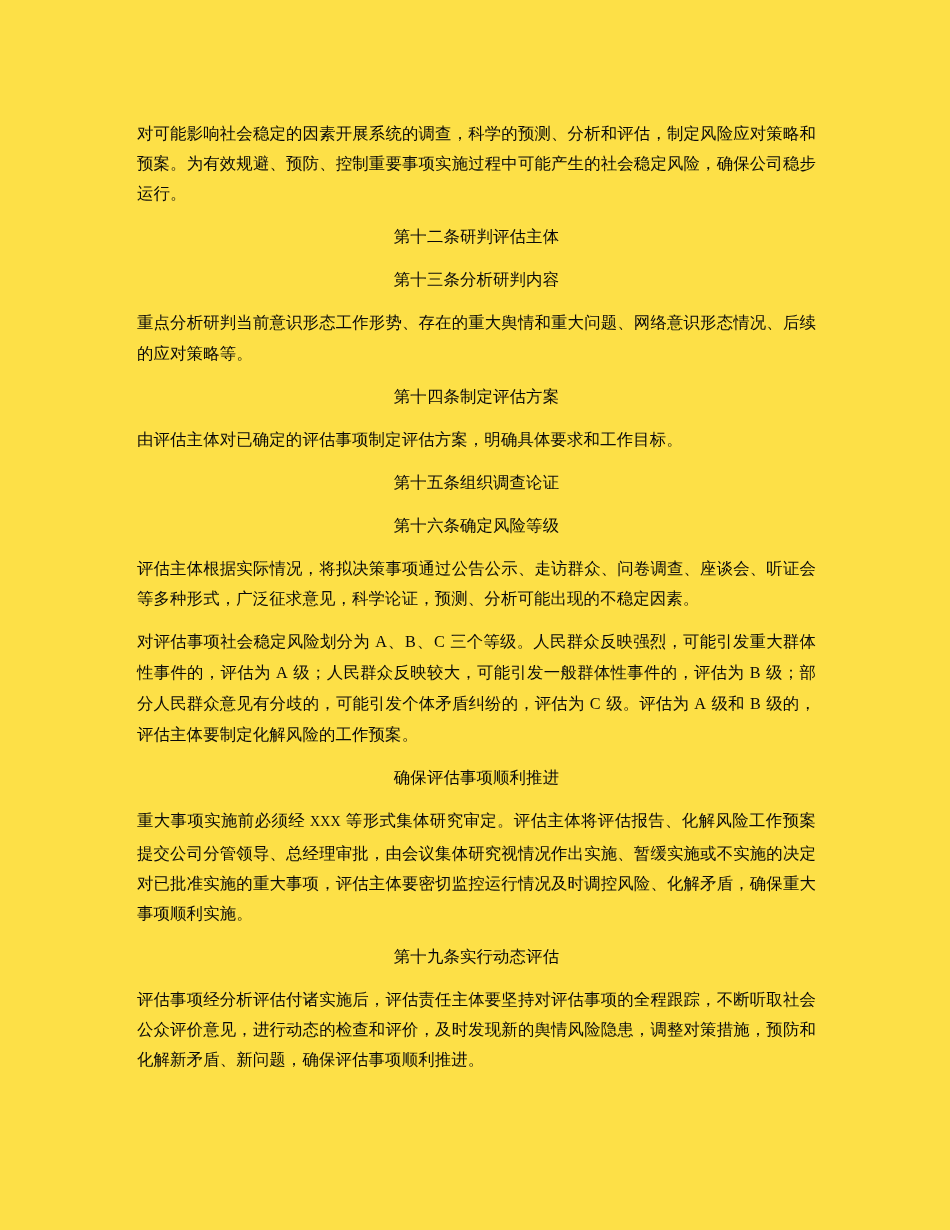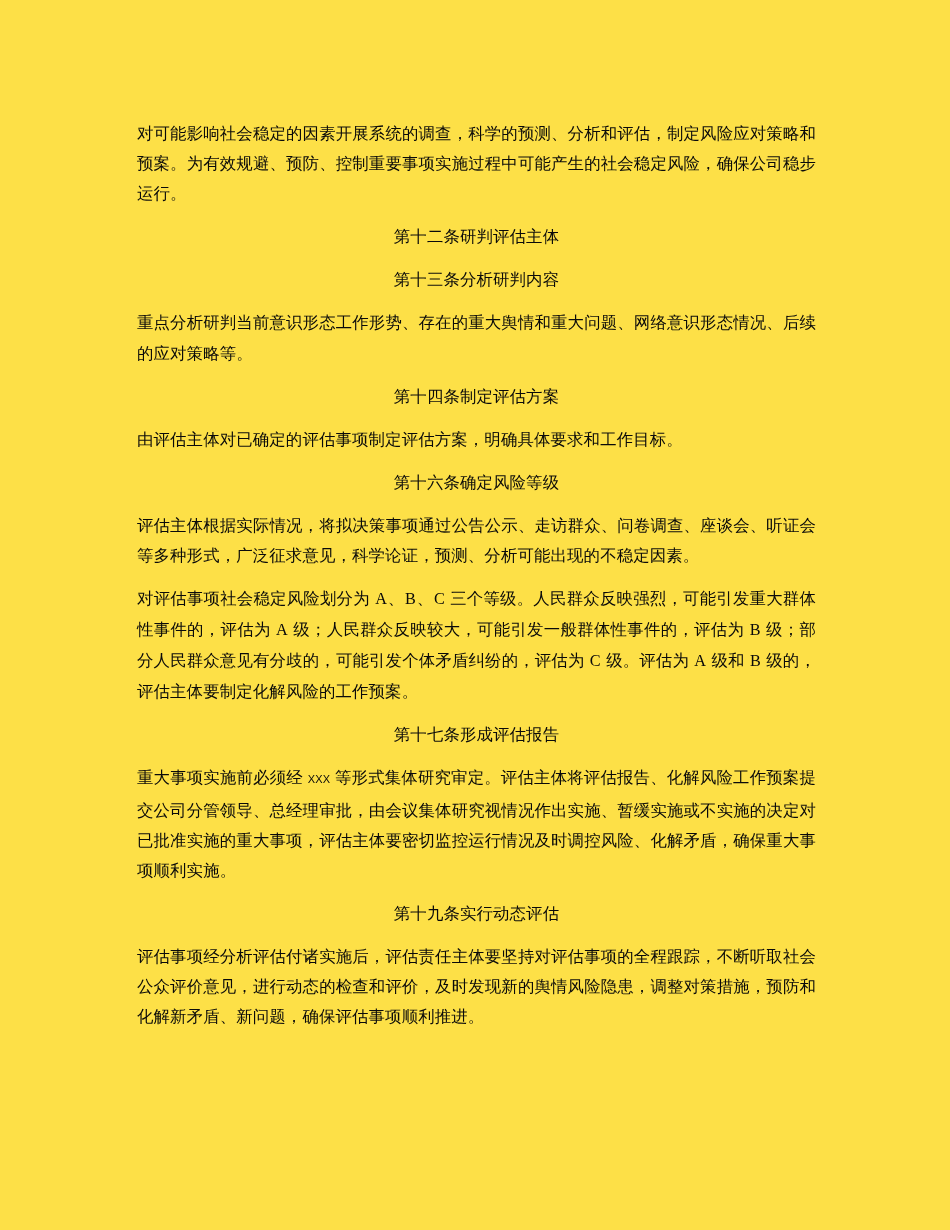--- a/index.html
+++ b/index.html
@@ -43,37 +43,38 @@
   .block.heading {
     text-align: center;
   }
   
   .lat {
     font-family: "Liberation Serif", "DejaVu Serif", serif;
     font-size: 16.2px;
     padding: 0 0.6px;
   }
   .lat-up {
-    font-family: Liberation Sans, sans-serif;
-    font-size: 11px;
+    font-family: Liberation Serif, serif;
+    font-size: 14px;
     letter-spacing: 0.2px;
   }
 </style>
 </head>
 <body>
 
 <div class="page">
   <div class="doc-body" id="doc-body">
       <p class="block">对可能影响社会稳定的因素开展系统的调查，科学的预测、分析和评估，制定风险应对策略和预案。为有效规避、预防、控制重要事项实施过程中可能产生的社会稳定风险，确保公司稳步运行。</p>
       <p class="block heading">第十二条研判评估主体</p>
       <p class="block heading">第十三条分析研判内容</p>
       <p class="block">重点分析研判当前意识形态工作形势、存在的重大舆情和重大问题、网络意识形态情况、后续的应对策略等。</p>
       <p class="block heading">第十四条制定评估方案</p>
       <p class="block">由评估主体对已确定的评估事项制定评估方案，明确具体要求和工作目标。</p>
+      <p class="block heading">第十五条组织调查论证</p>
       <p class="block heading">第十六条确定风险等级</p>
       <p class="block">评估主体根据实际情况，将拟决策事项通过公告公示、走访群众、问卷调查、座谈会、听证会等多种形式，广泛征求意见，科学论证，预测、分析可能出现的不稳定因素。</p>
       <p class="block"><span>对评估事项社会稳定风险划分为 </span><span class="lat">A</span><span>、</span><span class="lat">B</span><span>、</span><span class="lat">C</span><span> 三个等级。人民群众反映强烈，可能引发重大群体性事件的，评估为 </span><span class="lat">A</span><span> 级；人民群众反映较大，可能引发一般群体性事件的，评估为 </span><span class="lat">B</span><span> 级；部分人民群众意见有分歧的，可能引发个体矛盾纠纷的，评估为 </span><span class="lat">C</span><span> 级。评估为 </span><span class="lat">A</span><span> 级和 </span><span class="lat">B</span><span> 级的，评估主体要制定化解风险的工作预案。</span></p>
-      <p class="block heading">第十七条形成评估报告</p>
+      <p class="block heading">确保评估事项顺利推进</p>
       <p class="block"><span>重大事项实施前必须经 </span><span class="lat-up">XXX</span><span> 等形式集体研究审定。评估主体将评估报告、化解风险工作预案提交公司分管领导、总经理审批，由会议集体研究视情况作出实施、暂缓实施或不实施的决定对已批准实施的重大事项，评估主体要密切监控运行情况及时调控风险、化解矛盾，确保重大事项顺利实施。</span></p>
       <p class="block heading">第十九条实行动态评估</p>
       <p class="block">评估事项经分析评估付诸实施后，评估责任主体要坚持对评估事项的全程跟踪，不断听取社会公众评价意见，进行动态的检查和评价，及时发现新的舆情风险隐患，调整对策措施，预防和化解新矛盾、新问题，确保评估事项顺利推进。</p>
     </div>
 </div>
 
 </body></html>

